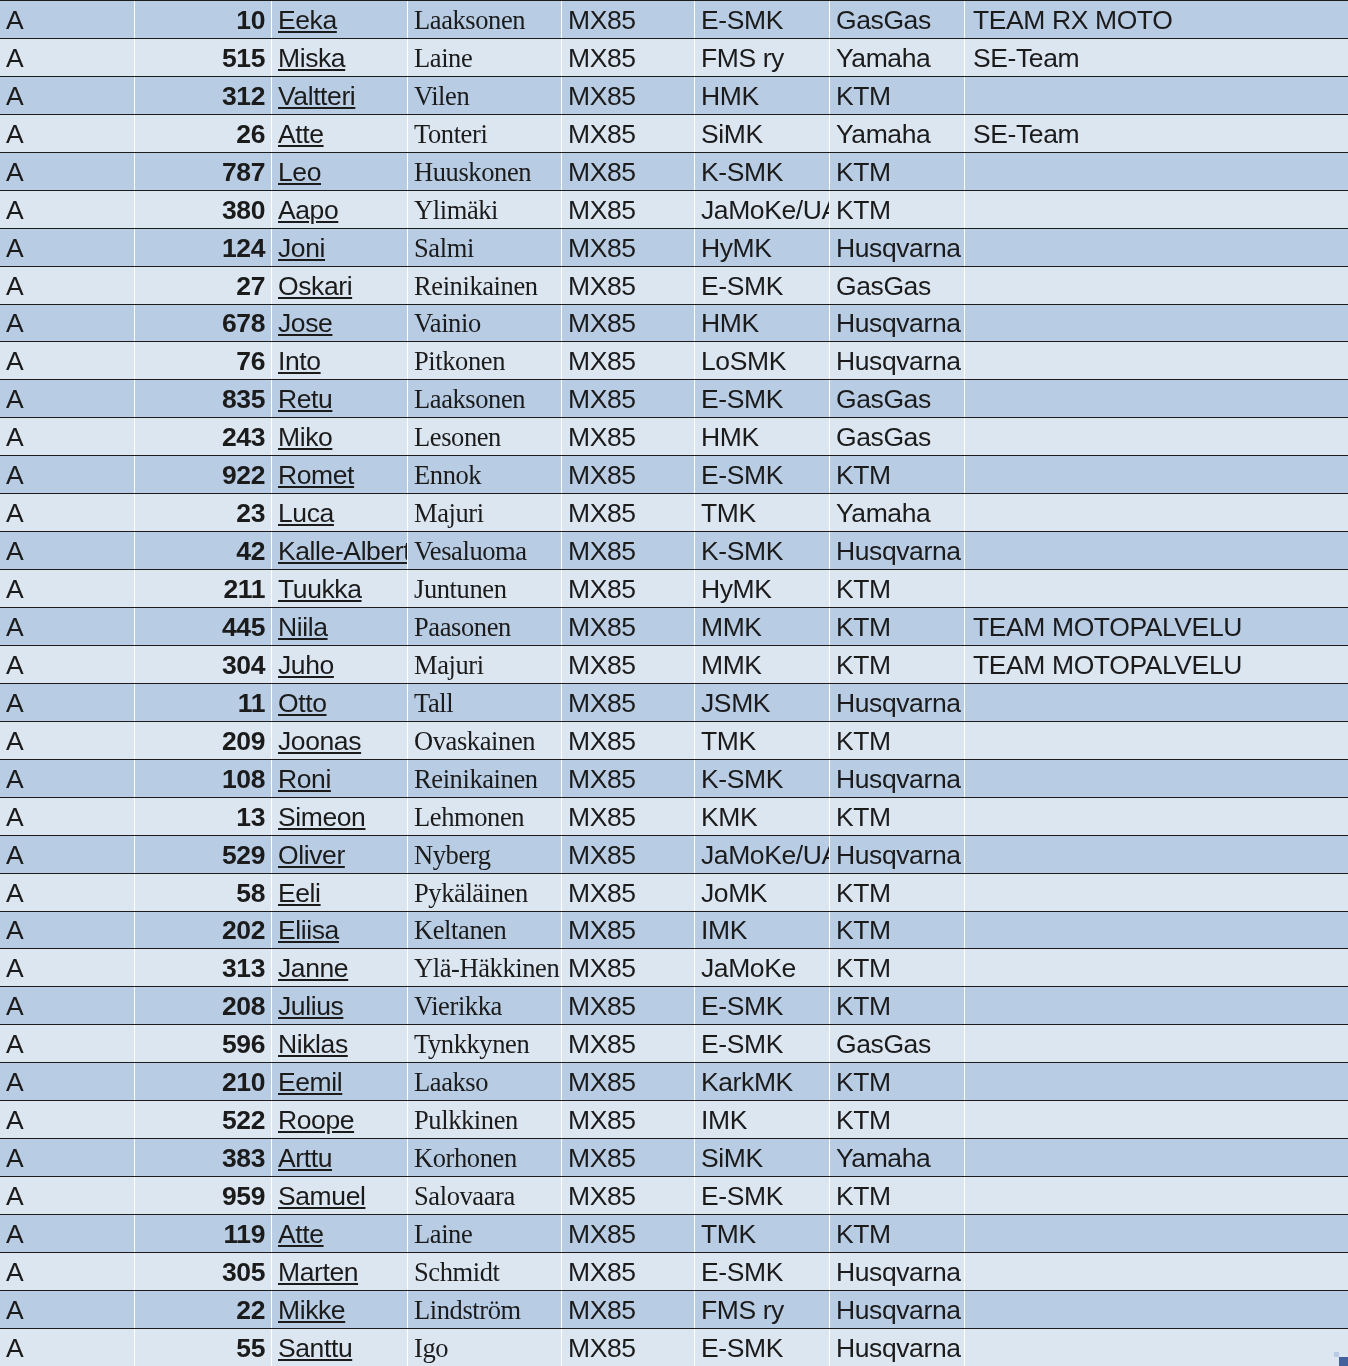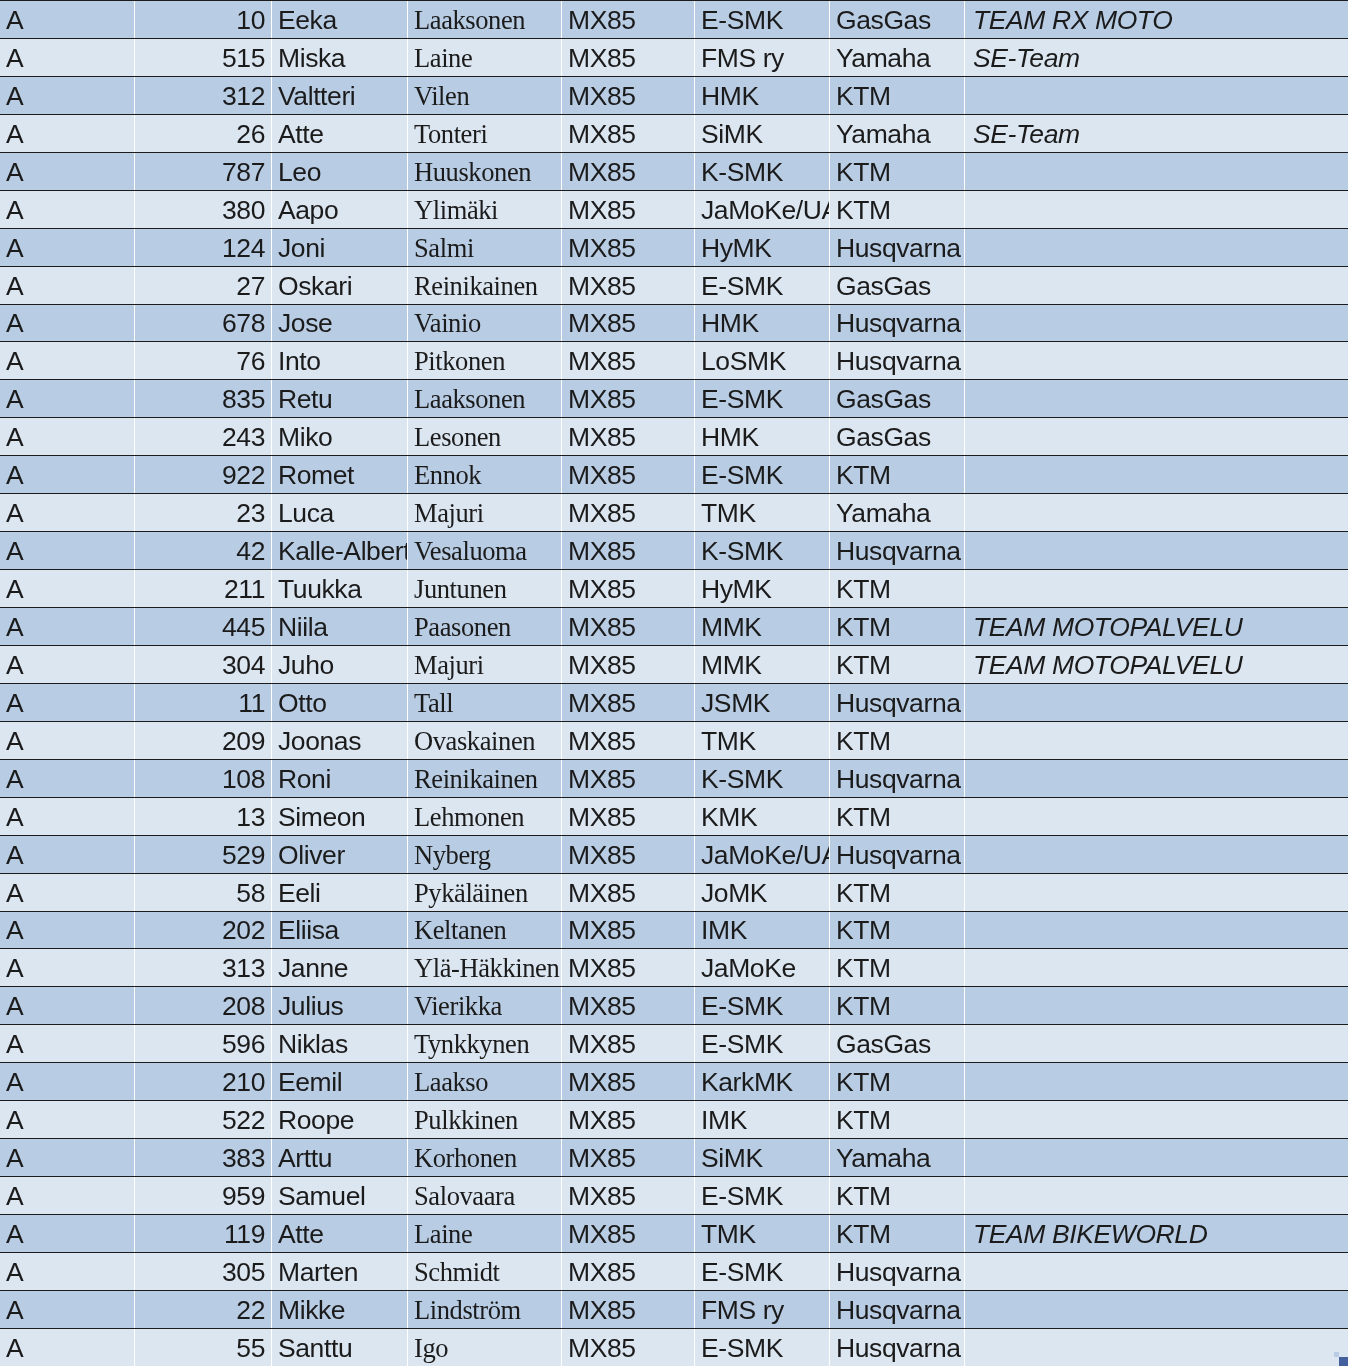--- a/index.html
+++ b/index.html
@@ -29,27 +29,27 @@
     display:flex;
     align-items:center;
     padding:2px 6px 0 6px;
     overflow:hidden;
     white-space:nowrap;
     font-size:26.5px;
     letter-spacing:-0.4px;
     border-right:1.6px solid var(--divider);
   }
   .c1{width:135px;}
-  .c2{width:137px;justify-content:flex-end;}
-  .c3{width:136px;}
+  .c2{width:137px;justify-content:flex-end;font-weight:bold;}
+  .c3{width:136px;text-decoration:underline;}
   .c4{width:154px;font-family:Liberation Serif, serif;}
   .c5{width:133px;text-align:center;}
   .c6{width:135px;}
   .c7{width:135px;}
-  .c8{width:383px;border-right:none;padding-left:8px;font-style:italic;}
+  .c8{width:383px;border-right:none;padding-left:8px;}
   .handle{
     position:absolute;right:0;bottom:0;
     width:9px;height:9px;
     background:var(--handle);
   }
   .handle-shadow{
     position:absolute;right:9px;bottom:9px;
     width:5px;height:5px;
     background:var(--handle-shadow);
   }
@@ -379,21 +379,20 @@
     <div class="c c8"></div>
   </div>
       <div class="row">
     <div class="c c1">A</div>
     <div class="c c2">119</div>
     <div class="c c3">Atte</div>
     <div class="c c4">Laine</div>
     <div class="c c5">MX85</div>
     <div class="c c6">TMK</div>
     <div class="c c7">KTM</div>
-    <div class="c c8">TEAM BIKEWORLD</div>
   </div>
       <div class="row">
     <div class="c c1">A</div>
     <div class="c c2">305</div>
     <div class="c c3">Marten</div>
     <div class="c c4">Schmidt</div>
     <div class="c c5">MX85</div>
     <div class="c c6">E-SMK</div>
     <div class="c c7">Husqvarna</div>
     <div class="c c8"></div>

